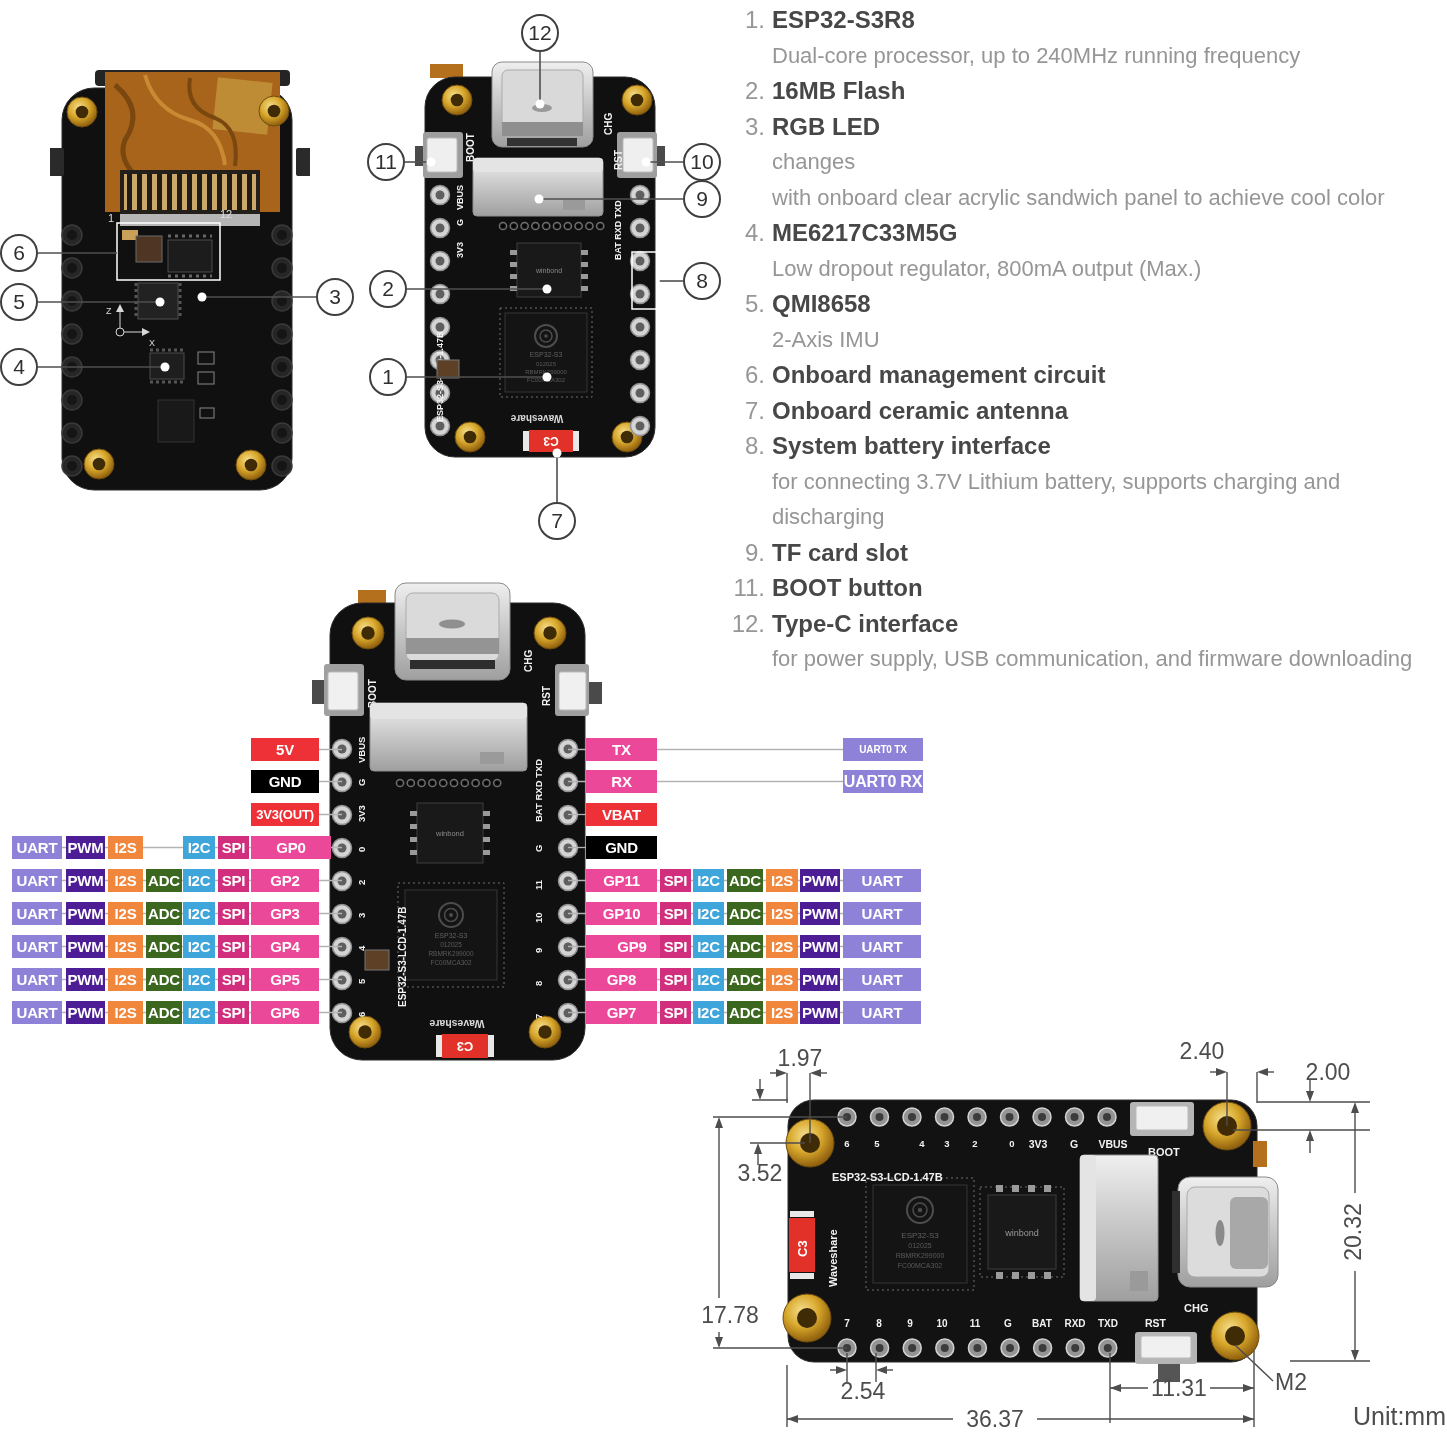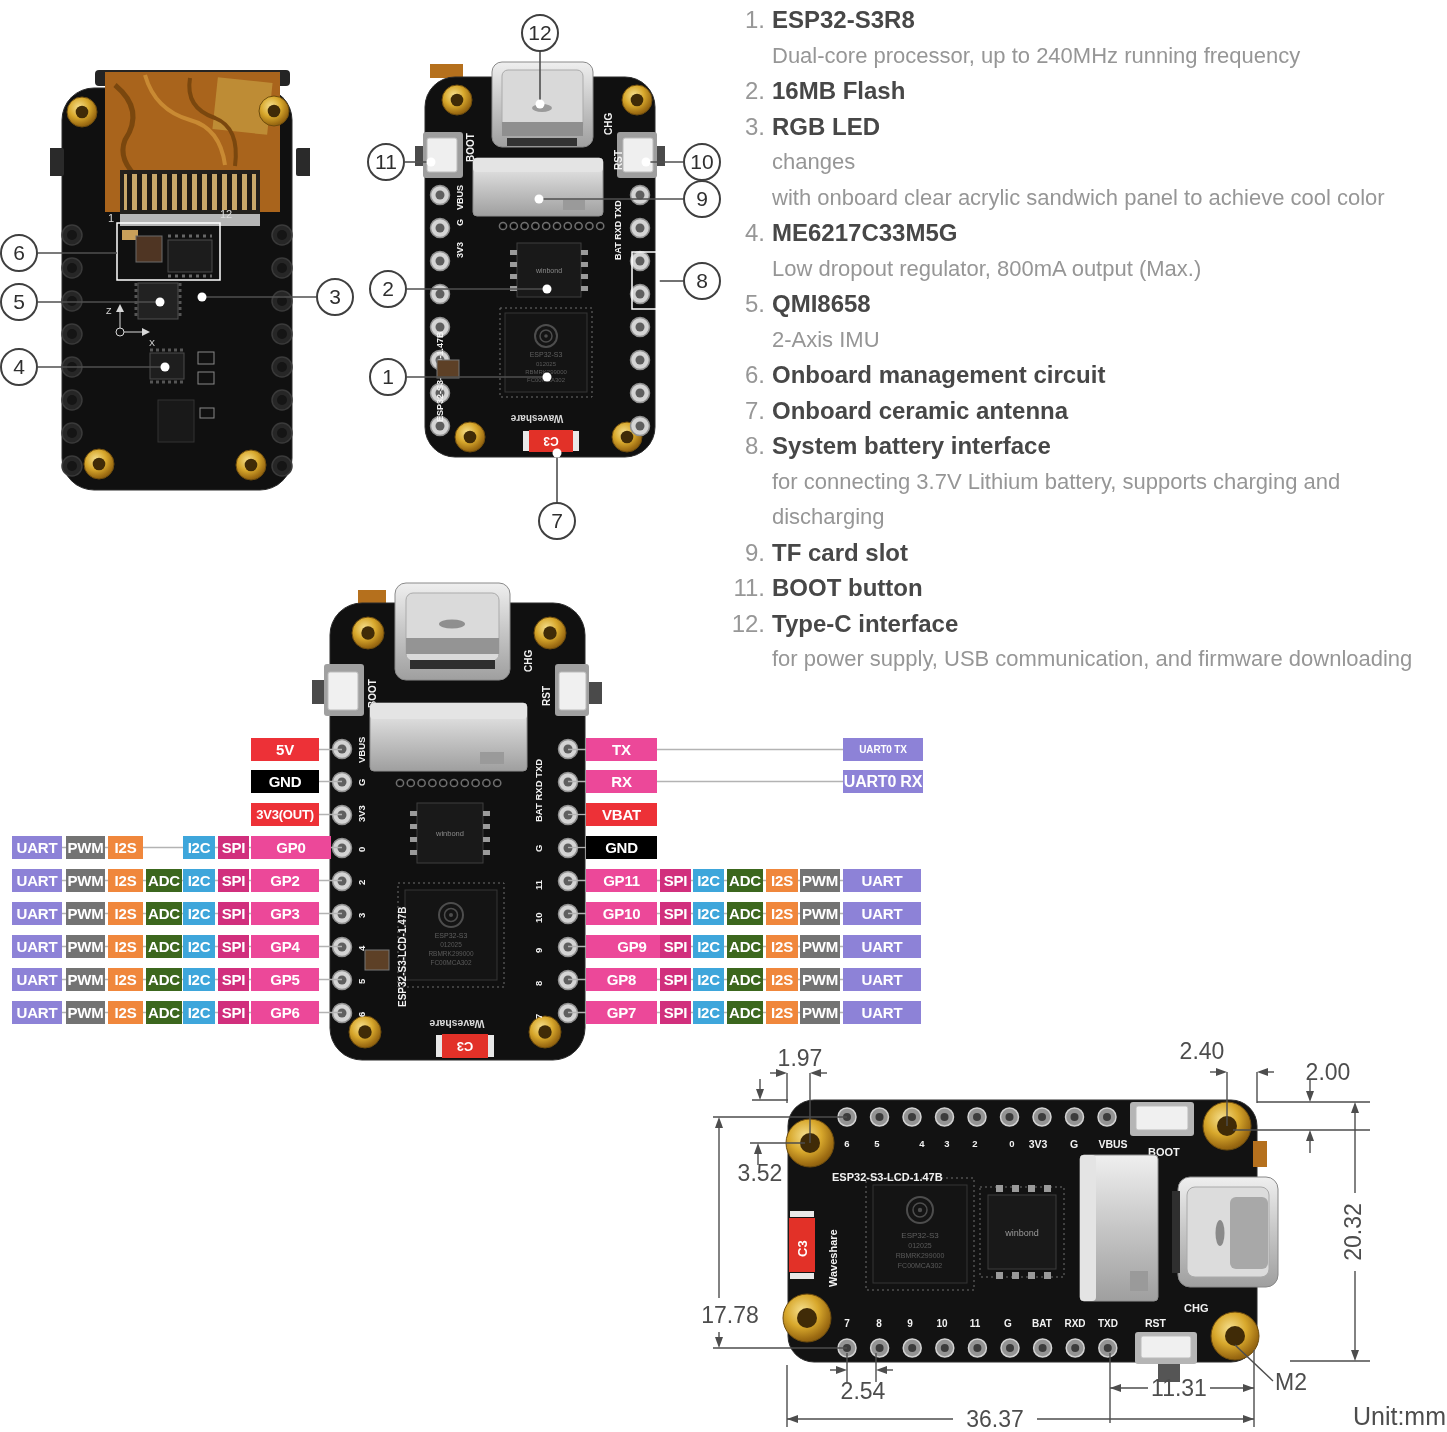--- a/index.html
+++ b/index.html
@@ -3,21 +3,21 @@
 <meta charset="utf-8">
 <style>
   html,body{margin:0;padding:0;background:#fff;}
   #canvas{position:relative;width:1447px;height:1432px;background:#fff;overflow:hidden;
           font-family:"Liberation Sans",sans-serif;}
   .board-svg{position:absolute;z-index:10;}
   #lines-overlay{position:absolute;left:0;top:0;z-index:20;pointer-events:none;}
   #badge-layer{position:absolute;left:0;top:0;width:100%;height:100%;z-index:30;pointer-events:none;}
   .badge{position:absolute;height:23px;line-height:23px;text-align:center;color:#fff;
          font-weight:bold;font-size:15px;letter-spacing:-0.2px;white-space:nowrap;}
-  .sig-UART{background:#8d82d7}.sig-PWM{background:#737373}.sig-I2S{background:#f0873c}
+  .sig-UART{background:#8d82d7}.sig-PWM{background:#4c1d95}.sig-I2S{background:#f0873c}
   .sig-ADC{background:#3c671e}.sig-I2C{background:#3ea6db}.sig-SPI{background:#d12f7d}
   .pin-green{background:#ec4899}.pin-red{background:#ed3137}.pin-black{background:#000}
   .pin-purple{background:#8d82d7}
   .callout{position:absolute;width:38px;height:38px;box-sizing:border-box;border:2.5px solid #3f3f3f;
            border-radius:50%;background:#fff;color:#2f2f2f;font-size:21px;z-index:40;
            display:flex;align-items:center;justify-content:center;}
   .features{position:absolute;left:728px;top:2px;width:716px;z-index:5;}
   .feat-head{display:flex;font-size:24px;line-height:35.5px;color:#474747;font-weight:bold;}
   .feat-num{flex:none;width:37px;text-align:right;margin-right:7px;color:#979797;font-weight:normal;}
   .feat-desc{font-size:22px;line-height:35.5px;color:#969696;padding-left:44px;}

